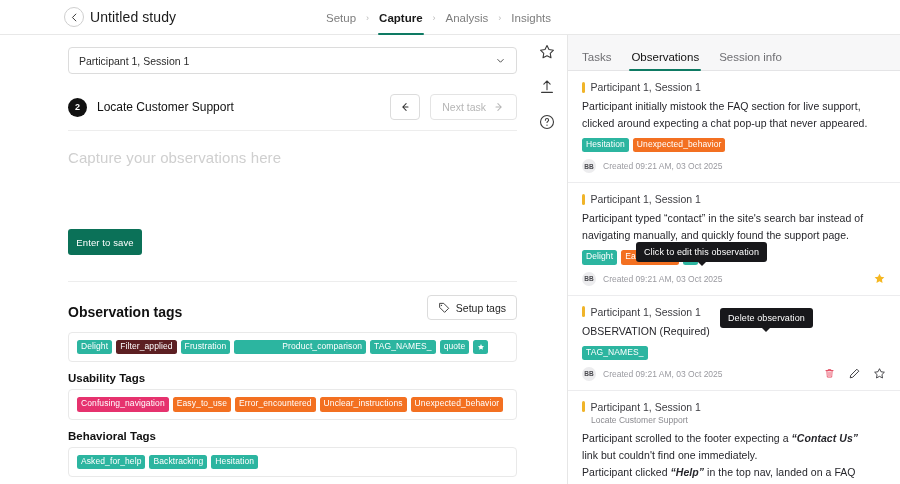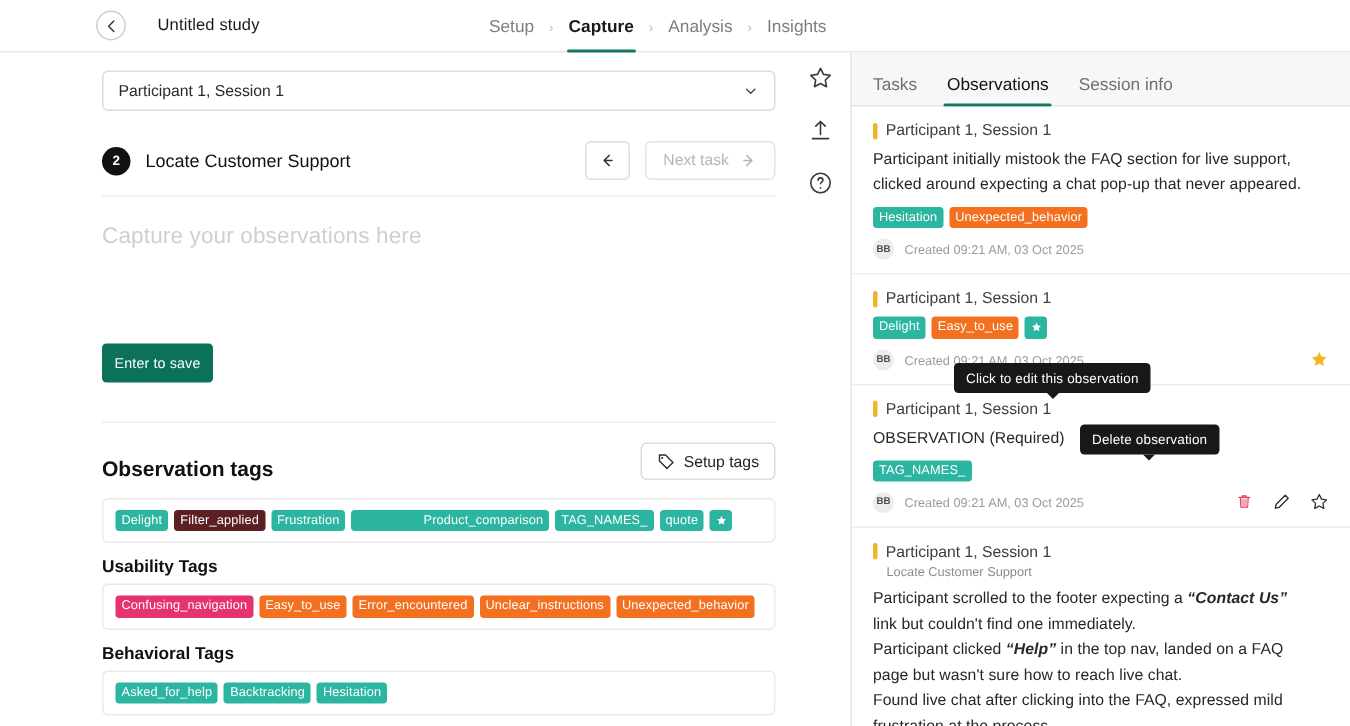--- a/index.html
+++ b/index.html
@@ -23,21 +23,21 @@
     position: relative;
   }
   .back-btn {
     width: 20px; height: 20px; border-radius: 50%;
     border: 1px solid #cfcfcf; background: #fff;
     display: flex; align-items: center; justify-content: center;
     cursor: pointer; flex: 0 0 20px;
   }
   .back-btn svg { width: 11px; height: 11px; }
   .study-title {
-    margin-left: 21px; font-size: 11px; color: #1a1a1a; letter-spacing: .1px;
+    margin-left: 6px; font-size: 14px; color: #1a1a1a; letter-spacing: .1px;
   }
   .breadcrumb {
     position: absolute; right: 348px; top: 0; height: 35px;
     display: flex; align-items: center; gap: 9px;
   }
   .crumb {
     font-size: 11.5px; color: #7d7d7d; cursor: pointer; position: relative;
     height: 35px; display: flex; align-items: center; padding: 0 1px;
   }
   .crumb.active { color: #1a1a1a; font-weight: 600; }
@@ -344,20 +344,21 @@
               <span class="avatar">BB</span>
               <span class="obs-meta">Created 09:21 AM, 03 Oct 2025</span>
               <span class="obs-actions"></span>
             </div>
           </div>
           <div class="obs-card">
             <div class="obs-head">
               <span class="obs-bar"></span>
               <span class="obs-participant">Participant 1, Session 1</span>
             </div>
+            <div class="obs-text">Participant typed “contact” in the site's search bar instead of navigating manually, and quickly found the support page.</div>
             <div class="obs-tags">
               <span class="chip" style="background: rgb(44, 181, 160);">Delight</span>
               <span class="chip" style="background: rgb(243, 112, 33);">Easy_to_use</span>
               <span class="chip chip-star" style="background: rgb(44, 181, 160);">
                 <svg viewBox="0 0 20 20" fill="#ffffff">
                   <path d="M10 2.6l2.3 4.7 5.2.75-3.75 3.65.9 5.15L10 14.4l-4.65 2.45.9-5.15L2.5 8.05l5.2-.75L10 2.6z"></path>
                 </svg>
               </span>
             </div>
             <div class="obs-foot">
@@ -397,21 +398,21 @@
                     <path d="M13.6 3.4l3 3L7.2 15.8 3.4 16.6l.8-3.8 9.4-9.4z" stroke-linejoin="round"></path>
                   </svg>
                 </span>
                 <span class="act act-dark">
                   <svg viewBox="0 0 20 20" fill="none" stroke="#2b2b30" stroke-width="1.3">
                     <path d="M10 2.6l2.3 4.7 5.2.75-3.75 3.65.9 5.15L10 14.4l-4.65 2.45.9-5.15L2.5 8.05l5.2-.75L10 2.6z" stroke-linejoin="round"></path>
                   </svg>
                 </span>
               </span>
             </div>
-            <div class="tooltip" style="left: 152px; top: 26px;">Delete observation</div>
+            <div class="tooltip" style="left: 152px; top: 12px;">Delete observation</div>
           </div>
           <div class="obs-card">
             <div class="obs-head">
               <span class="obs-bar"></span>
               <span class="obs-participant">Participant 1, Session 1</span>
             </div>
             <div class="obs-task">Locate Customer Support</div>
             <div class="obs-text">Participant scrolled to the footer expecting a <em>“Contact Us”</em><br>link but couldn't find one immediately.<br>Participant clicked <em>“Help”</em> in the top nav, landed on a FAQ<br>page but wasn't sure how to reach live chat.<br>Found live chat after clicking into the FAQ, expressed mild<br>frustration at the process.<br>Mentioned they would prefer an obvious support button on</div>
           </div>
         </div>

